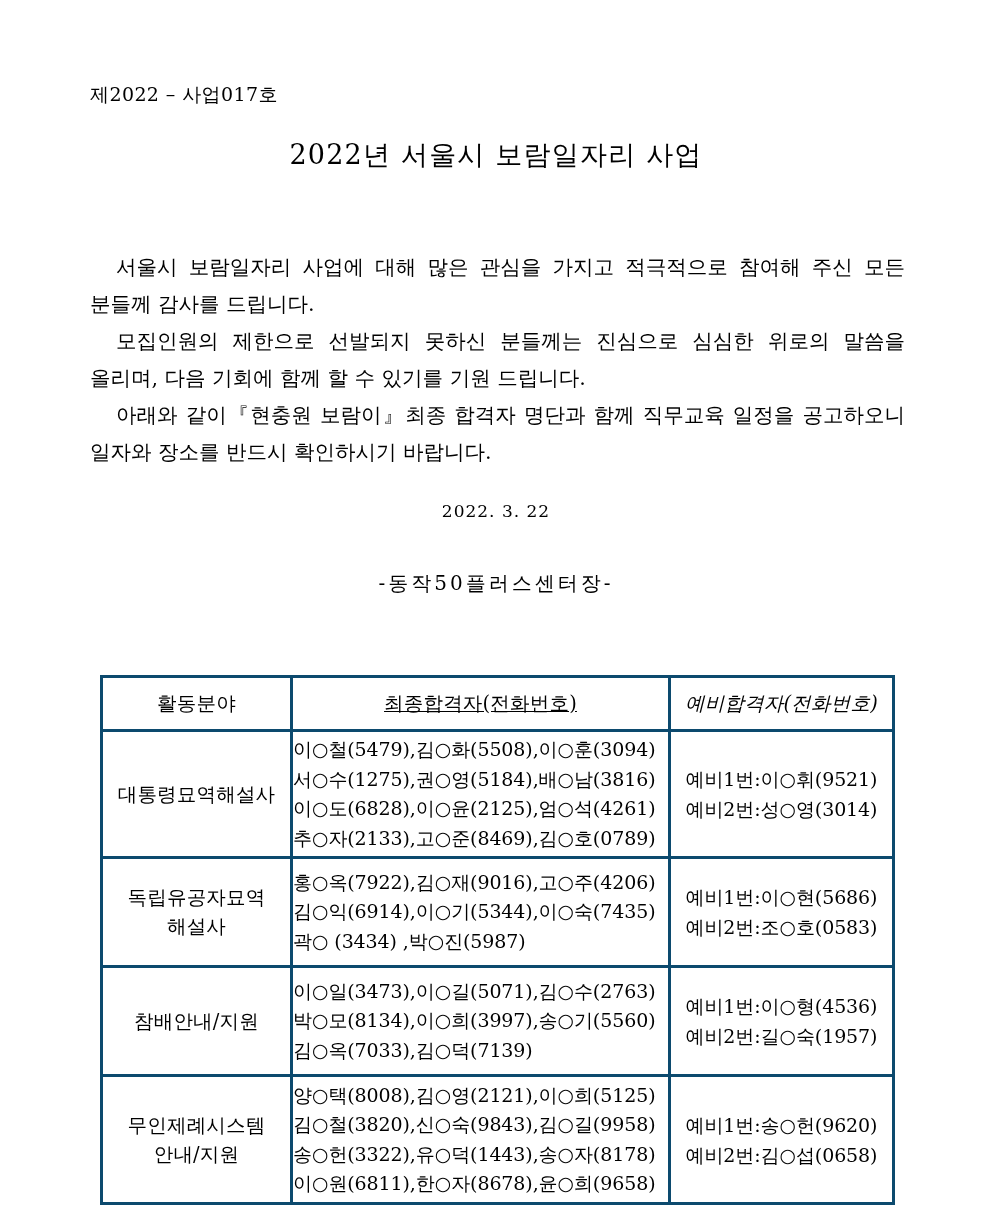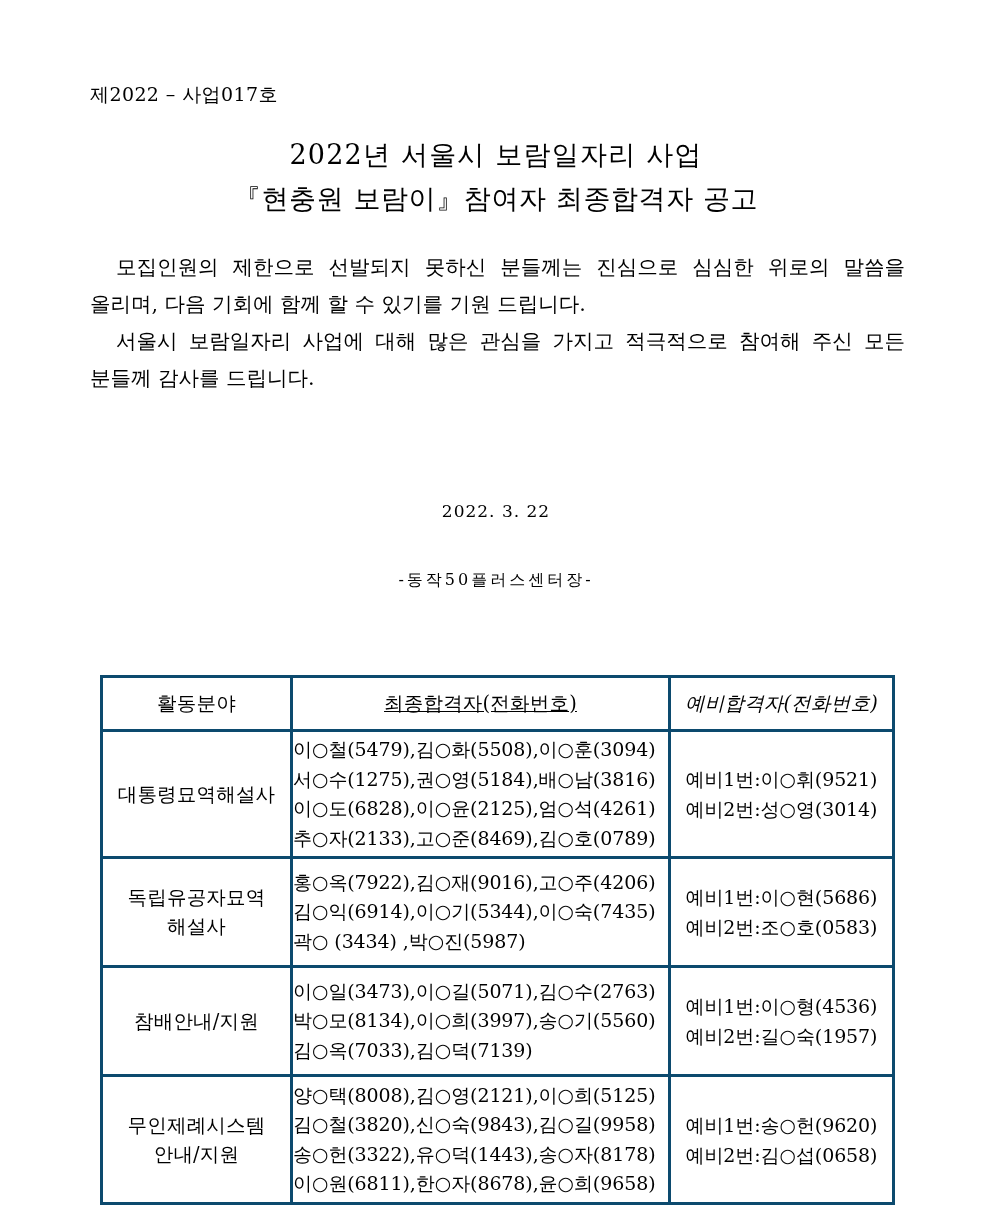--- a/index.html
+++ b/index.html
@@ -86,21 +86,21 @@
     font-size: 17px;
     letter-spacing: 1px;
     white-space: pre;
   }
   .signer-line {
     position: absolute;
     left: 0;
     top: 570px;
     width: 992px;
     text-align: center;
-    font-size: 16px;
+    font-size: 20px;
     letter-spacing: 3px;
     white-space: pre;
   }
 
   
   .section-heading {
     position: absolute;
     left: 90px;
     top: 630px;
     font-size: 21px;
@@ -171,26 +171,26 @@
 </style>
 </head>
 <body>
 
 <div class="page">
 
   <div class="doc-number">제2022 – 사업017호</div>
 
   <div class="title-block">
     <div class="title-line1">2022년 서울시 보람일자리 사업</div>
-    <div class="title-line2">『현충원 보람이』참여자 최종합격자 공고</div>
   </div>
 
   <div class="body-block">
+    <p class="para last-line-left">서울시 보람일자리 사업에 대해 많은 관심을 가지고 적극적으로 참여해 주신 모든 분들께 감사를 드립니다.</p>
     <p class="para last-line-left">모집인원의 제한으로 선발되지 못하신 분들께는 진심으로 심심한 위로의 말씀을 올리며, 다음 기회에 함께 할 수 있기를 기원 드립니다.</p>
-    <p class="para last-line-left">서울시 보람일자리 사업에 대해 많은 관심을 가지고 적극적으로 참여해 주신 모든 분들께 감사를 드립니다.</p>
+    <p class="para last-line-left">아래와 같이『현충원 보람이』최종 합격자 명단과 함께 직무교육 일정을 공고하오니 일자와 장소를 반드시 확인하시기 바랍니다.</p>
   </div>
 
   <div class="date-line">2022. 3. 22</div>
 
   <div class="signer-line">-동작50플러스센터장-</div>
 
 
   <table class="list-table">
     <colgroup>
       <col class="col-field">

